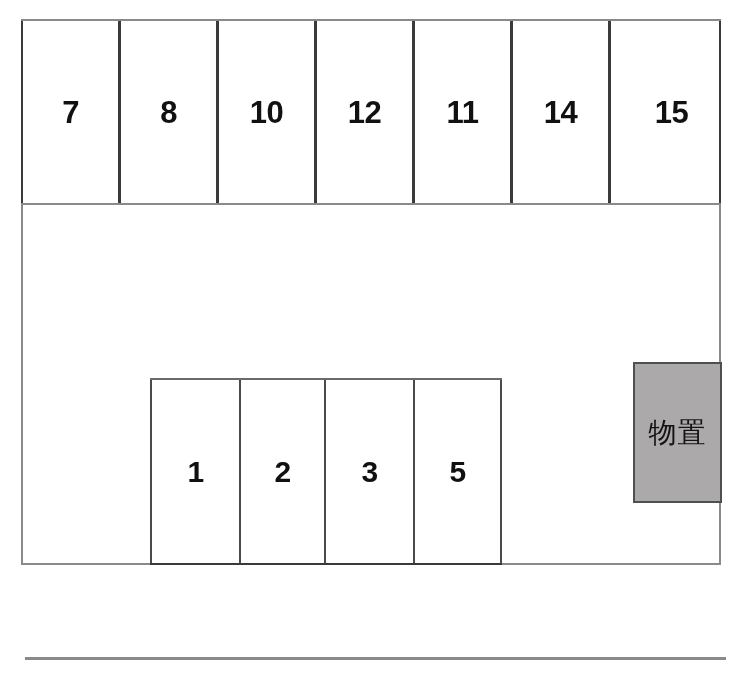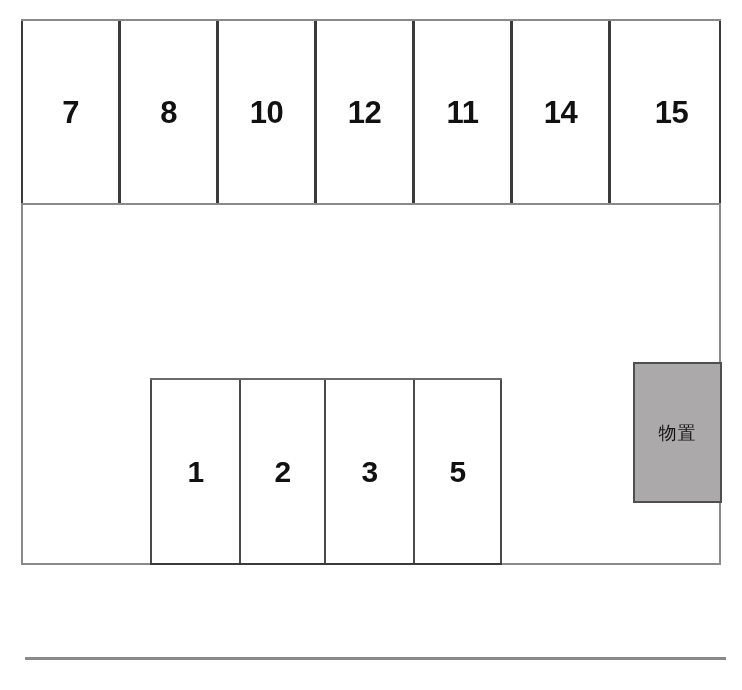--- a/index.html
+++ b/index.html
@@ -110,21 +110,21 @@
     width: 89px;
     height: 141px;
     background: #aba9a9;
     border: 2px solid #4f4f4f;
     box-sizing: border-box;
     display: flex;
     align-items: center;
     justify-content: center;
   }
   .storage-label {
-    font-size: 18px;
+    font-size: 28px;
     font-weight: normal;
     color: #141414;
     letter-spacing: 1px;
     line-height: 1;
   }
 
   
   .bottom-rule {
     position: absolute;
     left: 25px;

